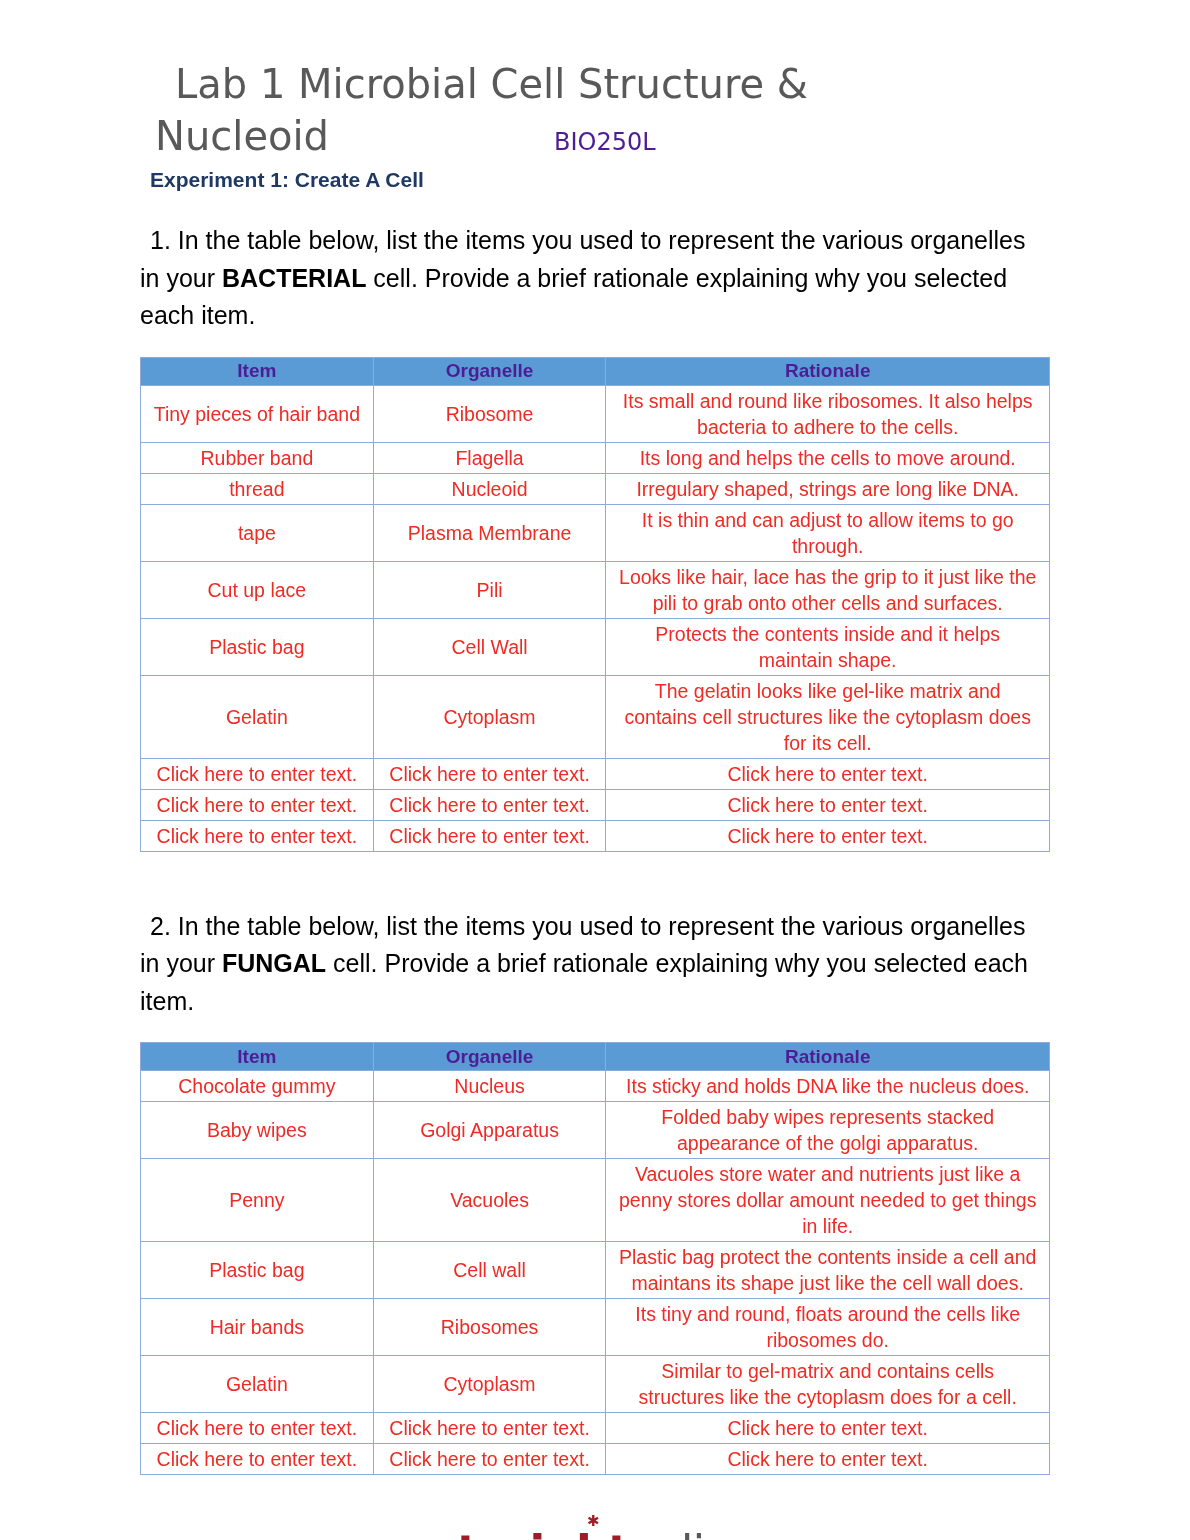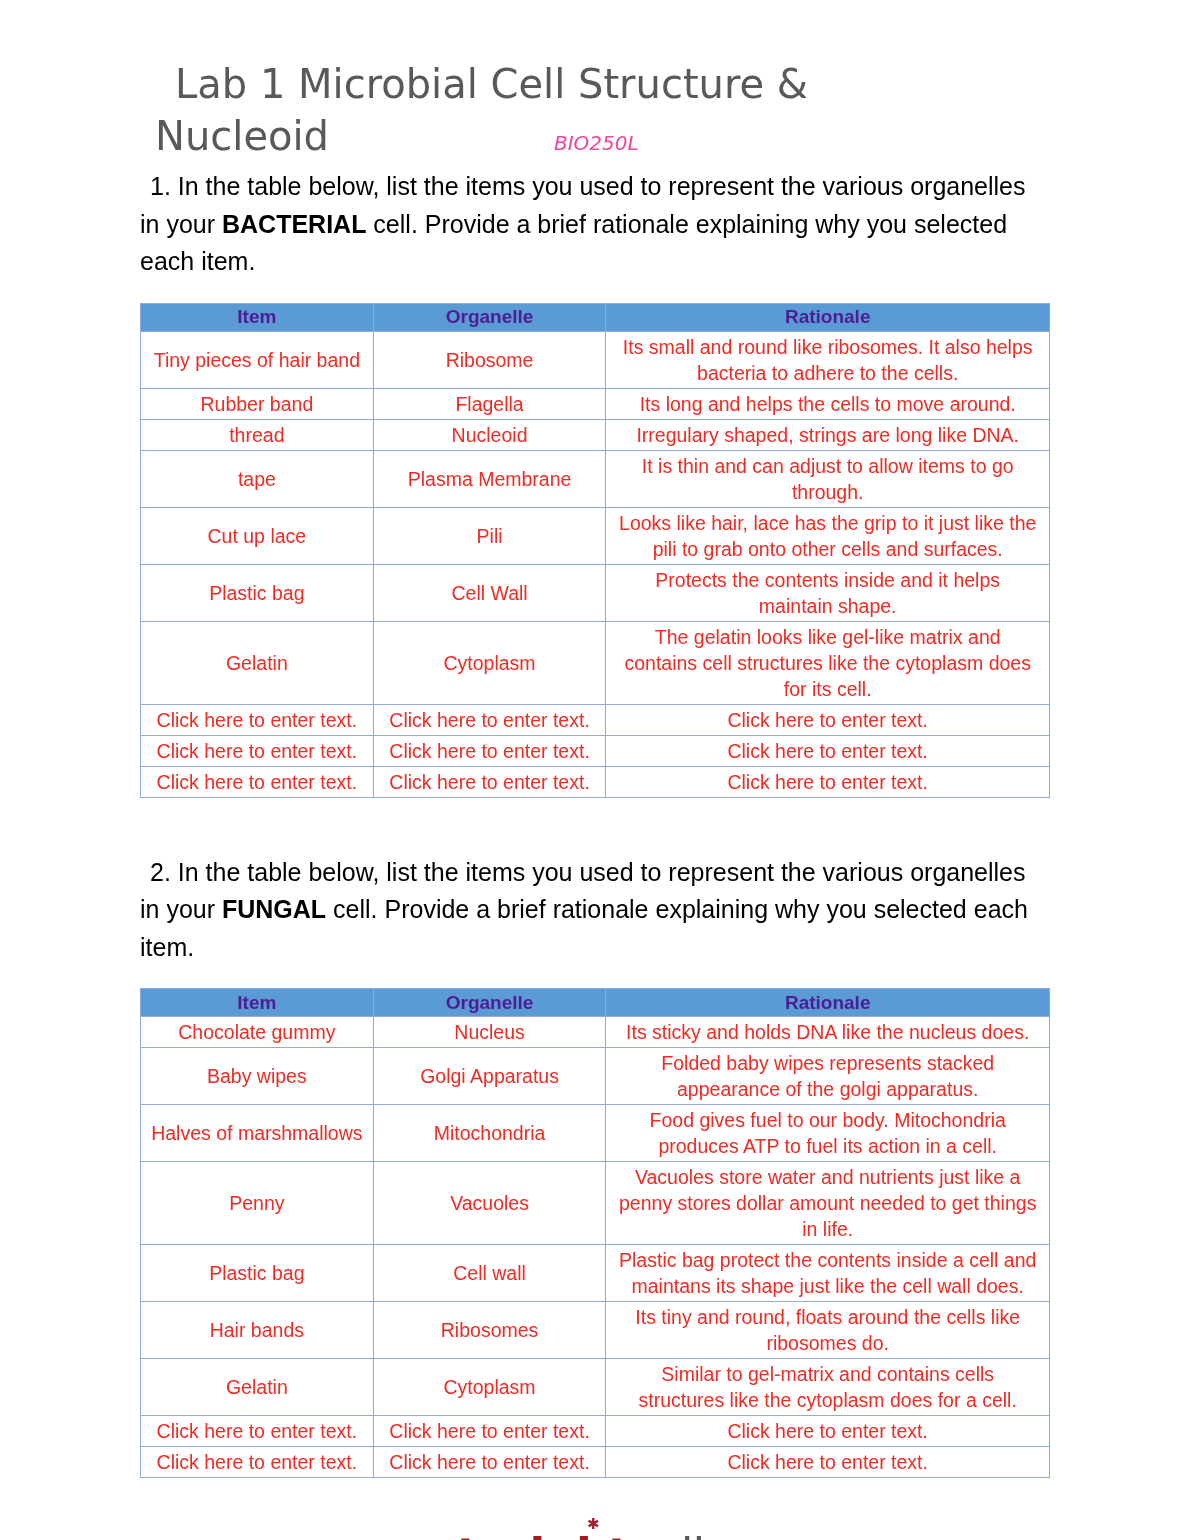--- a/index.html
+++ b/index.html
@@ -20,24 +20,23 @@
   .doc-title {
     font-family: "DejaVu Sans", sans-serif;
     font-weight: 400;
     color: #595959;
     font-size: 40px;
     line-height: 1.3;
     margin: 0 0 6px 15px;
     text-indent: 20px;
   }
   .course-code {
-    font-size: 20px;
-    color: #ec4899;
+    font-size: 24px;
+    color: #4c1d95;
     margin-left: 225px;
-    font-style: italic;
   }
   .experiment-heading {
     color: #1f3864;
     font-size: 21px;
     font-weight: 700;
     margin: 4px 0 30px 0;
     padding-left: 10px;
   }
   .intro {
     font-size: 25px;
@@ -106,20 +105,21 @@
 </head>
 <body>
 
 <div class="page">
 
   <h1 class="doc-title">
     <span>Lab 1 Microbial Cell Structure &amp;</span><br>
     <span>Nucleoid</span><span class="course-code">BIO250L</span>
   </h1>
 
+  <h2 class="experiment-heading">Experiment 1: Create A Cell</h2>
 
   <p class="intro">
     <span>1. In the table below, list the items you used to represent the various organelles in your </span><b>BACTERIAL</b><span> cell.  Provide a brief rationale explaining why you selected each item.</span>
   </p>
 
   <table class="data-table">
     <colgroup>
       <col class="col-item">
         <col class="col-organelle">
         <col class="col-rationale">
@@ -209,25 +209,20 @@
           <td class="col-item">Chocolate gummy</td>
           <td class="col-organelle">Nucleus</td>
           <td class="col-rationale">Its sticky and holds DNA like the nucleus does.</td>
         </tr>
         <tr>
           <td class="col-item">Baby wipes</td>
           <td class="col-organelle">Golgi Apparatus</td>
           <td class="col-rationale">Folded baby wipes represents stacked appearance of the golgi apparatus.</td>
         </tr>
         <tr>
-          <td class="col-item">Halves of marshmallows</td>
-          <td class="col-organelle">Mitochondria</td>
-          <td class="col-rationale">Food gives fuel to our body. Mitochondria produces ATP to fuel its action in a cell.</td>
-        </tr>
-        <tr>
           <td class="col-item">Penny</td>
           <td class="col-organelle">Vacuoles</td>
           <td class="col-rationale">Vacuoles store water and nutrients just like a penny stores dollar amount needed to get things in life.</td>
         </tr>
         <tr>
           <td class="col-item">Plastic bag</td>
           <td class="col-organelle">Cell wall</td>
           <td class="col-rationale">Plastic bag protect the contents inside a cell and maintans its shape just like the cell wall does.</td>
         </tr>
         <tr>

